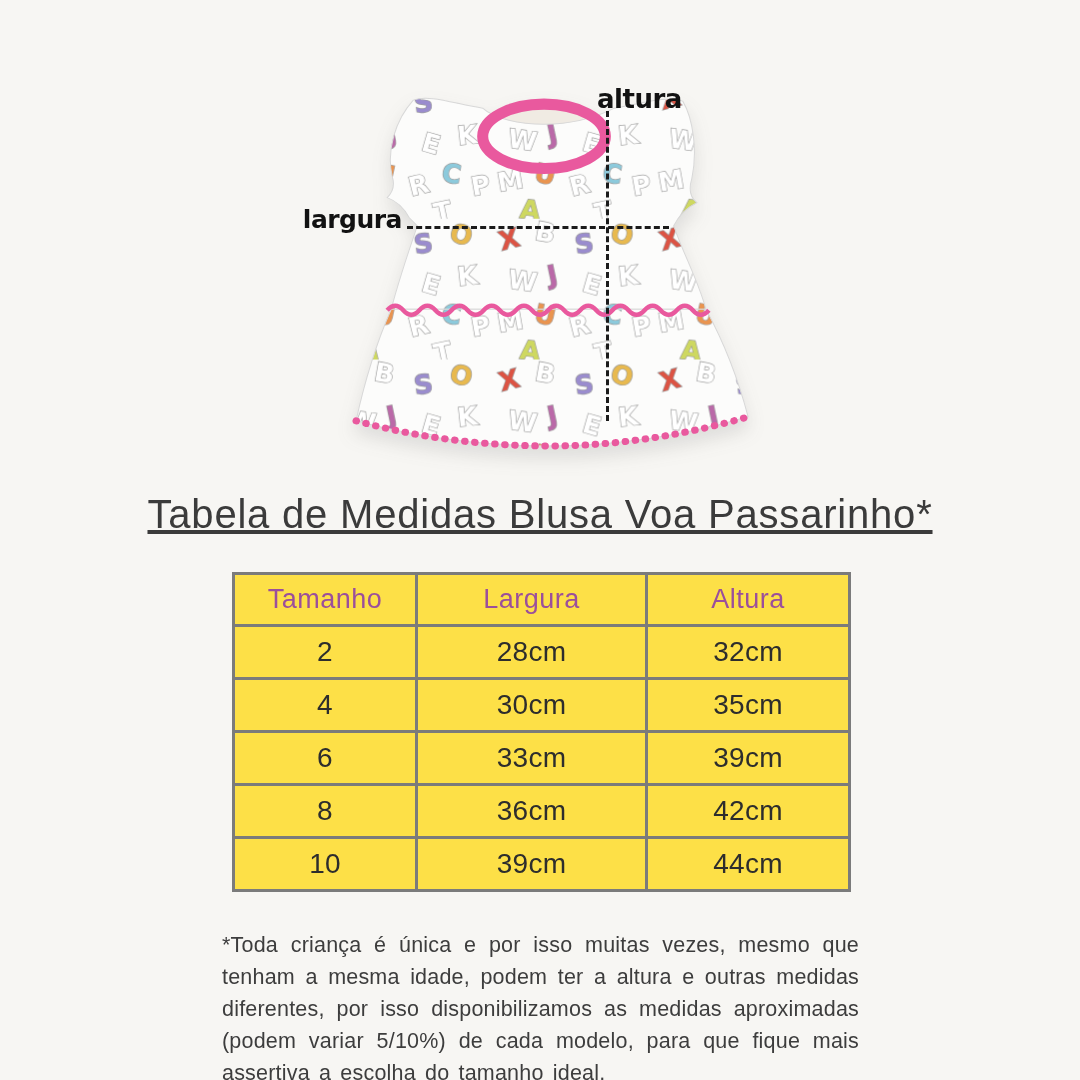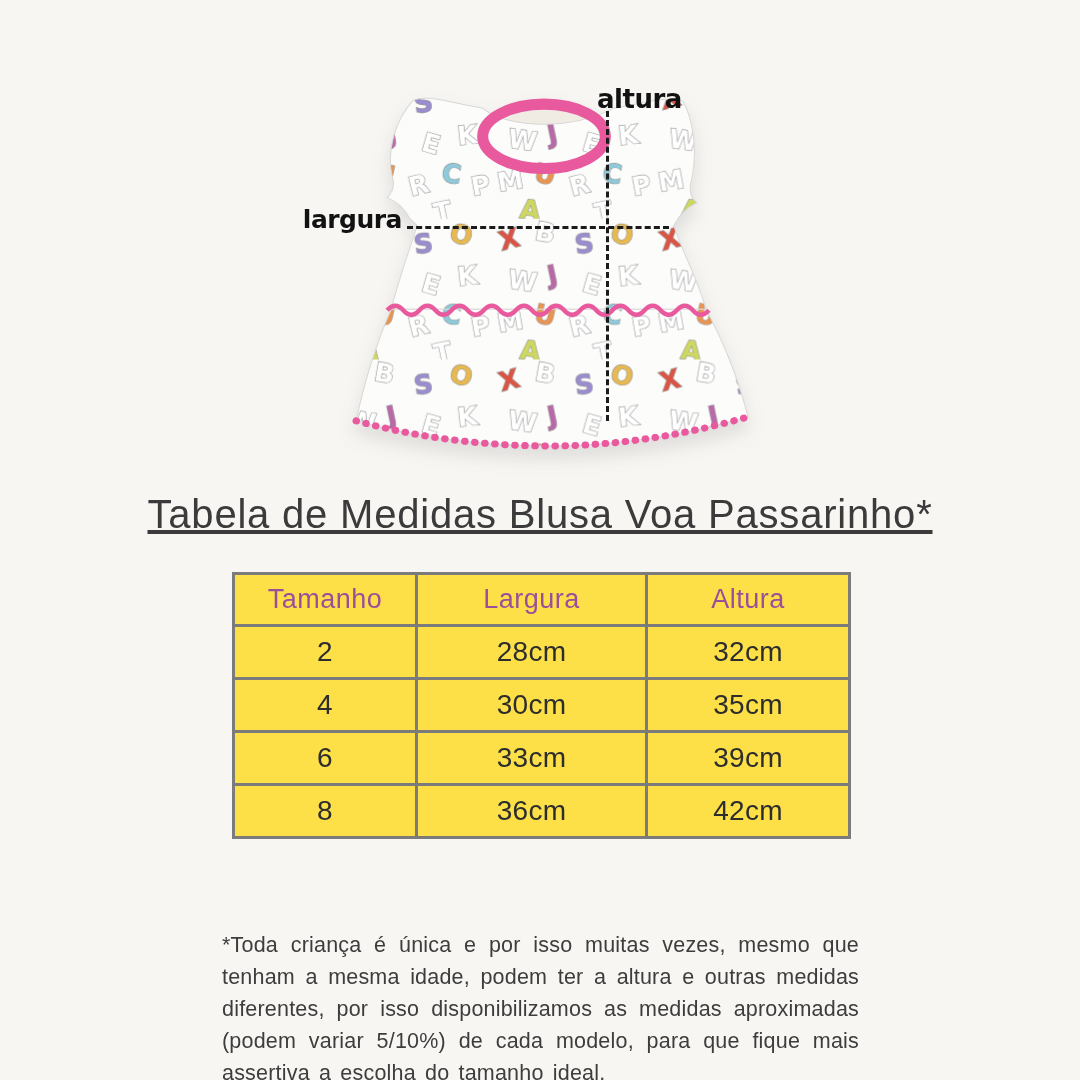--- a/index.html
+++ b/index.html
@@ -177,18 +177,23 @@
       <tr>
         <td>6</td>
         <td>33cm</td>
         <td>39cm</td>
       </tr>
       <tr>
         <td>8</td>
         <td>36cm</td>
         <td>42cm</td>
       </tr>
+      <tr>
+        <td>10</td>
+        <td>39cm</td>
+        <td>44cm</td>
+      </tr>
     </tbody>
   </table>
 
   <div class="footnote">*Toda criança é única e por isso muitas vezes, mesmo que tenham a mesma idade, podem ter a altura e outras medidas diferentes, por isso disponibilizamos as medidas aproximadas (podem variar 5/10%) de cada modelo, para que fique mais assertiva a escolha do tamanho ideal.</div>
 
 </div>
 
 </body></html>

